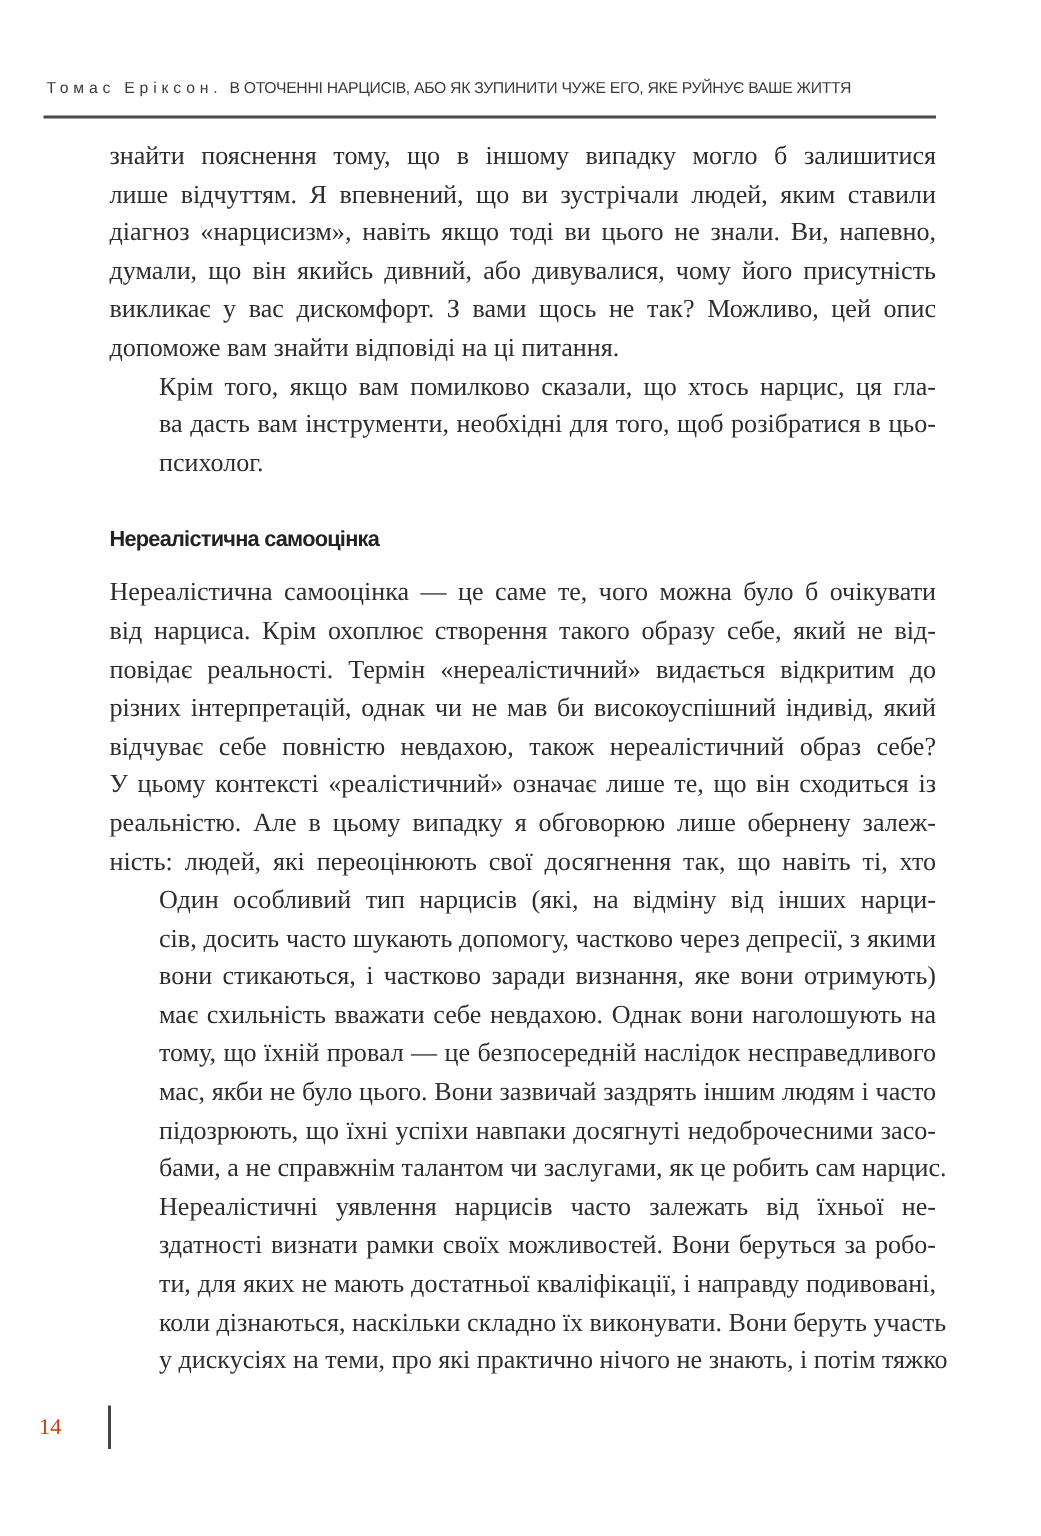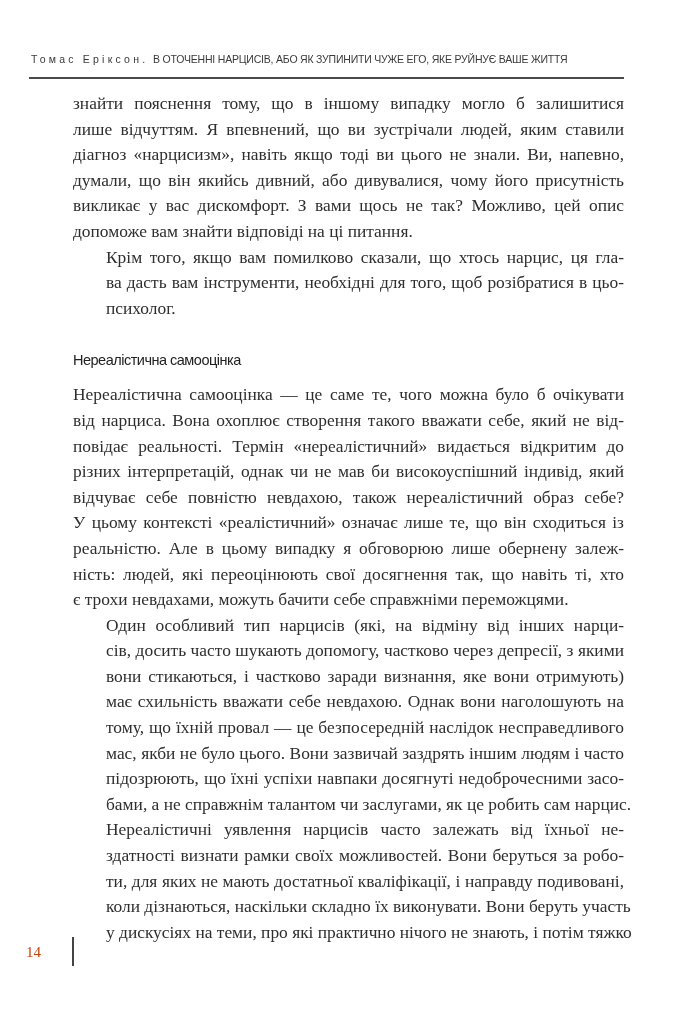--- a/index.html
+++ b/index.html
@@ -14,21 +14,21 @@
   .body-text {
     position: absolute; left: 73px; top: 91px; width: 551px;
     font-family: "Liberation Serif", serif; font-size: 17.4px; line-height: 25.6px;
     color: #2e2e2e; text-align: justify;
   }
   .body-text p { margin: 0; hyphens: manual; }
   .body-text p.indent { text-indent: 33px; }
   .body-text .line { display: block; text-align: justify; text-align-last: justify; white-space: nowrap; }
   .body-text .line.last { text-align-last: left; }
   .section-heading {
-    font-family: "Liberation Sans", sans-serif; font-weight: normal; font-size: 14.5px;
+    font-family: "Liberation Sans", sans-serif; font-weight: bold; font-size: 14.5px;
     letter-spacing: -0.5px; color: #222; margin: 29px 0 12px 0; line-height: 20px;
   }
   .folio { position: absolute; left: 26px; top: 944px; font-family: "Liberation Serif", serif; font-size: 15px; color: #c2410c; }
   .folio-bar { position: absolute; left: 72px; top: 937px; width: 2px; height: 29px; background: #444; }
 </style>
 </head>
 <body>
 
 <div class="running-head">
   <span class="author">Томас Еріксон.</span>
@@ -49,28 +49,27 @@
       <p class="indent">
         <span class="line" style="text-indent: 33px;">Крім того, якщо вам помилково сказали, що хтось нарцис, ця гла-</span>
         <span class="line">ва дасть вам інструменти, необхідні для того, щоб розібратися в цьо-</span>
         <span class="line last">психолог.</span>
       </p>
     </div>
   <div class="section-heading">Нереалістична самооцінка</div>
   <div id="section-body">
       <p>
         <span class="line">Нереалістична самооцінка — це саме те, чого можна було б очікувати</span>
-        <span class="line">від нарциса. Вона охоплює створення такого вважати себе, який не від-</span>
+        <span class="line">від нарциса. Крім охоплює створення такого образу себе, який не від-</span>
         <span class="line">повідає реальності. Термін «нереалістичний» видається відкритим до</span>
         <span class="line">різних інтерпретацій, однак чи не мав би високоуспішний індивід, який</span>
         <span class="line">відчуває себе повністю невдахою, також нереалістичний образ себе?</span>
         <span class="line">У цьому контексті «реалістичний» означає лише те, що він сходиться із</span>
         <span class="line">реальністю. Але в цьому випадку я обговорюю лише обернену залеж-</span>
         <span class="line">ність: людей, які переоцінюють свої досягнення так, що навіть ті, хто</span>
-        <span class="line last">є трохи невдахами, можуть бачити себе справжніми переможцями.</span>
       </p>
       <p class="indent">
         <span class="line" style="text-indent: 33px;">Один особливий тип нарцисів (які, на відміну від інших нарци-</span>
         <span class="line">сів, досить часто шукають допомогу, частково через депресії, з якими</span>
         <span class="line">вони стикаються, і частково заради визнання, яке вони отримують)</span>
         <span class="line">має схильність вважати себе невдахою. Однак вони наголошують на</span>
         <span class="line">тому, що їхній провал — це безпосередній наслідок несправедливого</span>
         <span class="line">мас, якби не було цього. Вони зазвичай заздрять іншим людям і часто</span>
         <span class="line">підозрюють, що їхні успіхи навпаки досягнуті недоброчесними засо-</span>
         <span class="line last">бами, а не справжнім талантом чи заслугами, як це робить сам нарцис.</span>

